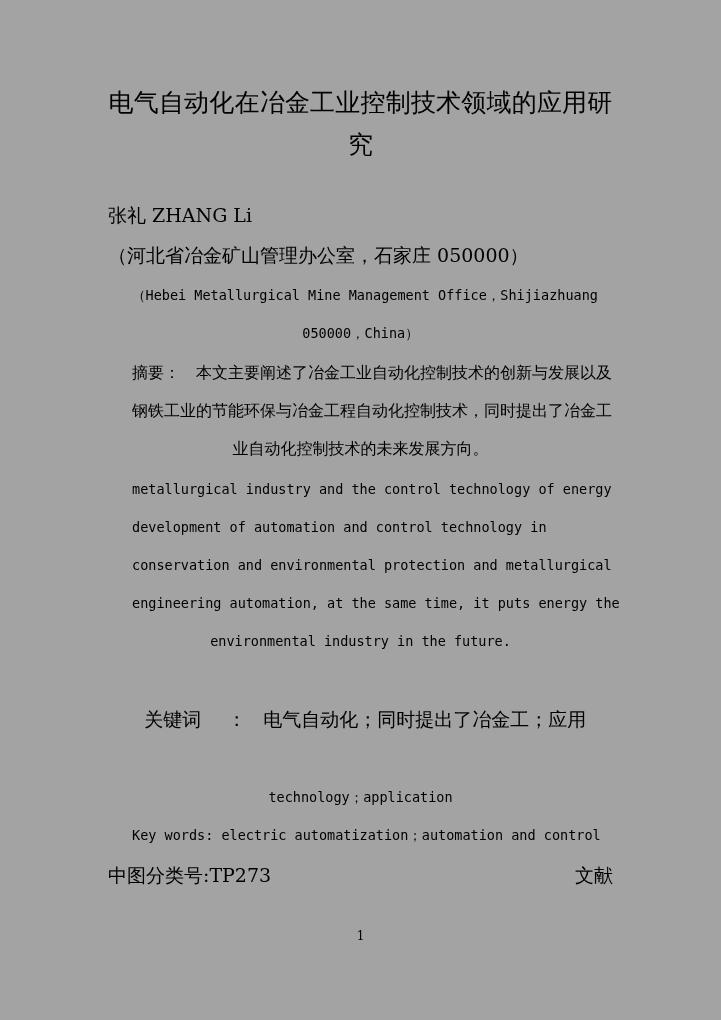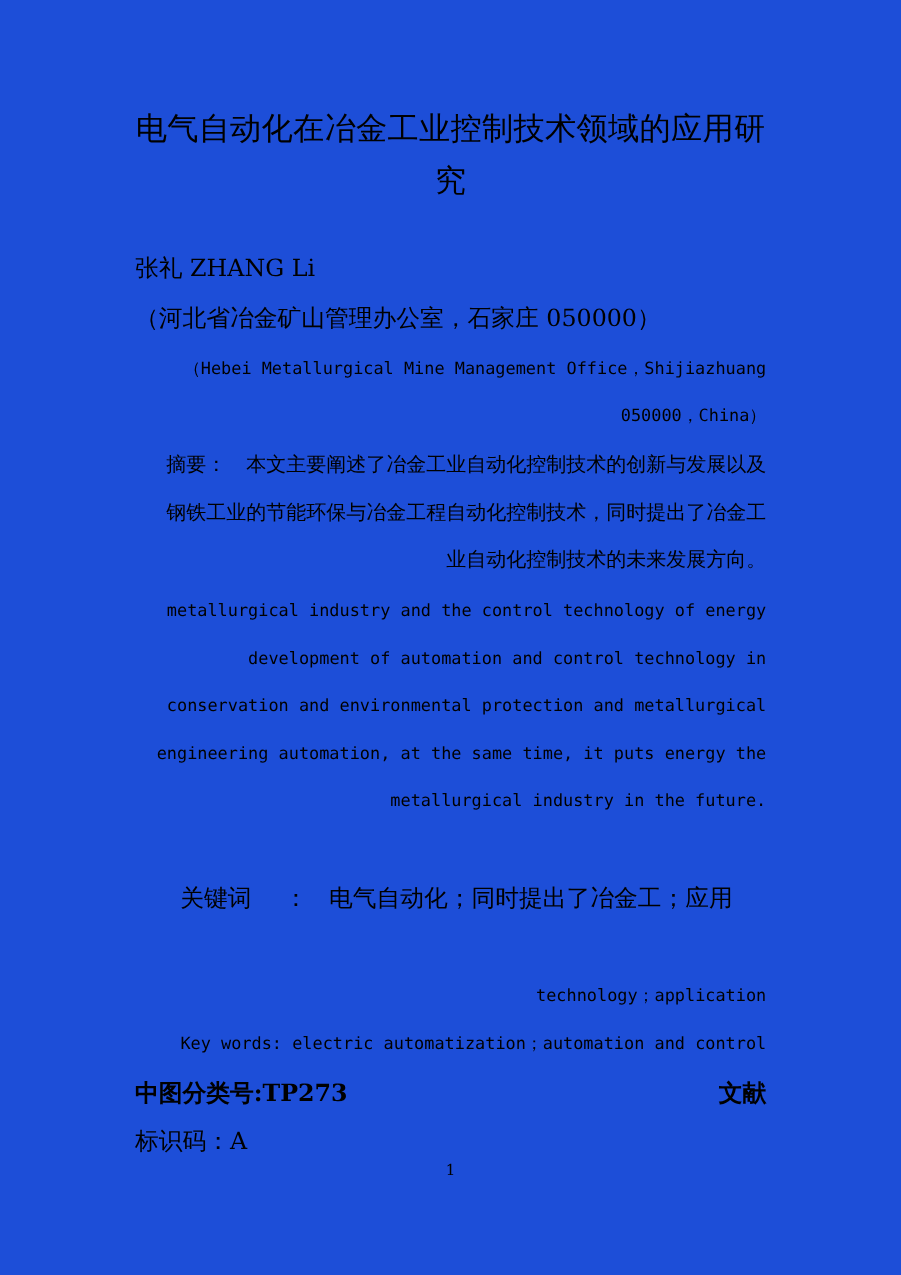--- a/index.html
+++ b/index.html
@@ -8,21 +8,21 @@
     background: #ffffff;
   }
   body {
     font-family: "Liberation Serif", "DejaVu Serif", serif;
     color: #000000;
   }
   .page {
     position: relative;
     width: 721px;
     height: 1020px;
-    background: #1d4ed8;
+    background: #a3a3a3;
     overflow: hidden;
     box-sizing: border-box;
   }
   .content {
     position: absolute;
     left: 108px;
     top: 0;
     width: 505px;
   }
 
@@ -76,35 +76,35 @@
     margin-top: 2px;
   }
   .clc {
     margin-top: 2px;
   }
   .clc-row {
     display: flex;
     justify-content: space-between;
     width: 100%;
     line-height: 38px;
-    font-weight: bold;
   }
 
   
   .jrow {
     display: flex;
     width: 100%;
     line-height: 38px;
     white-space: pre;
   }
   .jrow.spread {
-    justify-content: flex-end;
+    justify-content: flex-start;
+    margin-left: 24px;
   }
   .jrow.left {
-    justify-content: flex-end;
+    justify-content: center;
   }
   .jrow .w {
     display: inline-block;
   }
 
   .gap-wide { display: inline-block; width: 26px; }
   .gap-mid  { display: inline-block; width: 17px; }
 
   
   .page-number {
@@ -159,21 +159,21 @@
       <div class="jrow spread mono">
         <span class="w">development of automation and control technology in</span>
       </div>
       <div class="jrow spread mono">
         <span class="w">conservation and environmental protection and metallurgical</span>
       </div>
       <div class="jrow spread mono">
         <span class="w">engineering automation, at the same time, it puts energy the</span>
       </div>
       <div class="jrow left mono">
-        <span class="w">metallurgical industry in the future.</span>
+        <span class="w">environmental industry in the future.</span>
       </div>
     </div>
 
     <div class="line keywords-cn">
       <span>关键词</span><span class="gap-wide"></span><span>：</span><span class="gap-mid"></span><span>电气自动化；同时提出了冶金工；应用</span>
     </div>
 
     <div class="keywords-en">
       <div class="jrow left mono">
         <span class="w">technology；application</span>
@@ -181,20 +181,19 @@
       <div class="jrow spread mono">
         <span class="w">Key words: electric automatization；automation and control</span>
       </div>
     </div>
 
     <div class="clc">
       <div class="clc-row">
         <span class="line" style="line-height:38px;">中图分类号:TP273</span>
         <span class="line" style="line-height:38px;">文献</span>
       </div>
-      <div class="line" style="line-height:38px;">标识码：A</div>
     </div>
 
   </div>
 
   <div class="page-number">1</div>
 
 </div>
 
 </body></html>

